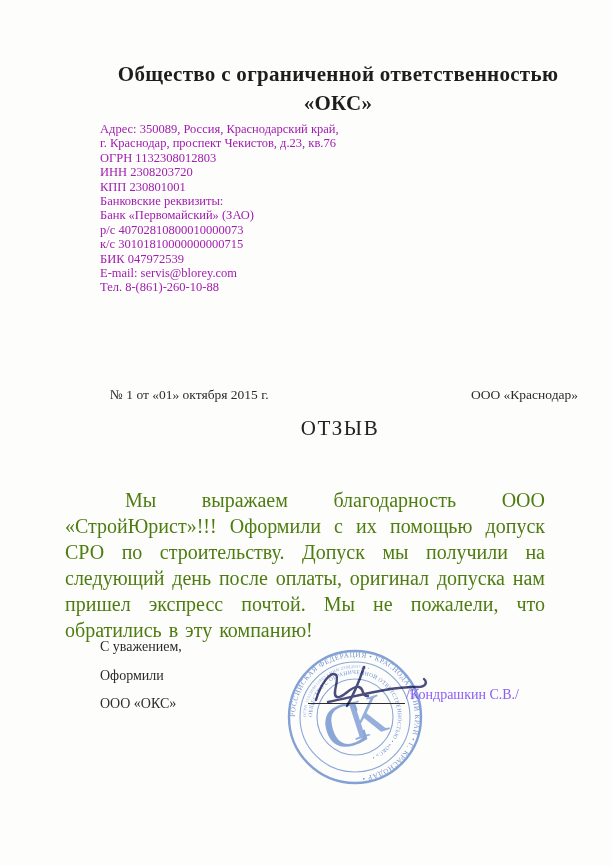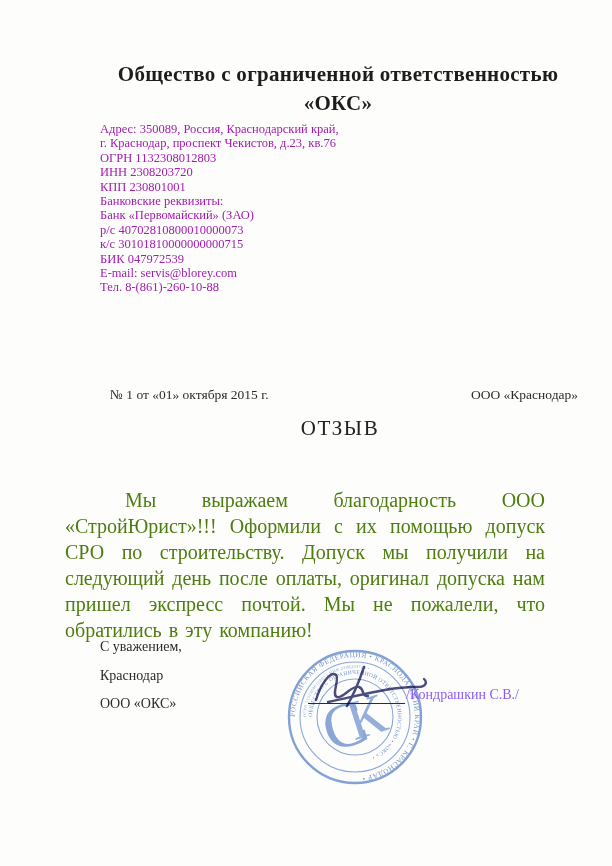--- a/index.html
+++ b/index.html
@@ -86,21 +86,21 @@
     <span>№ 1 от «01» октября 2015 г.</span>
     <span>ООО «Краснодар»</span>
   </div>
 
   <div class="heading">ОТЗЫВ</div>
 
   <div class="body-text">Мы выражаем благодарность ООО «СтройЮрист»!!! Оформили с их помощью допуск СРО  по строительству. Допуск мы получили на следующий день после оплаты, оригинал допуска нам пришел экспресс почтой. Мы не пожалели, что обратились в эту компанию!</div>
 
   <div class="sig-block">
     <div>С уважением,</div>
-    <div>Краснодар</div>
+    <div>Оформили</div>
     <div>ООО «ОКС»</div>
   </div>
 
   <svg class="stamp-svg" viewBox="0 0 140 140">
     <g fill="none" stroke="#5b82c8">
       <circle cx="70" cy="70" r="66" stroke-width="2.4" opacity="0.85"></circle>
       <circle cx="70" cy="70" r="55" stroke-width="1.1" opacity="0.8"></circle>
       <circle cx="70" cy="70" r="38" stroke-width="1.1" opacity="0.8"></circle>
     </g>
     <defs>

